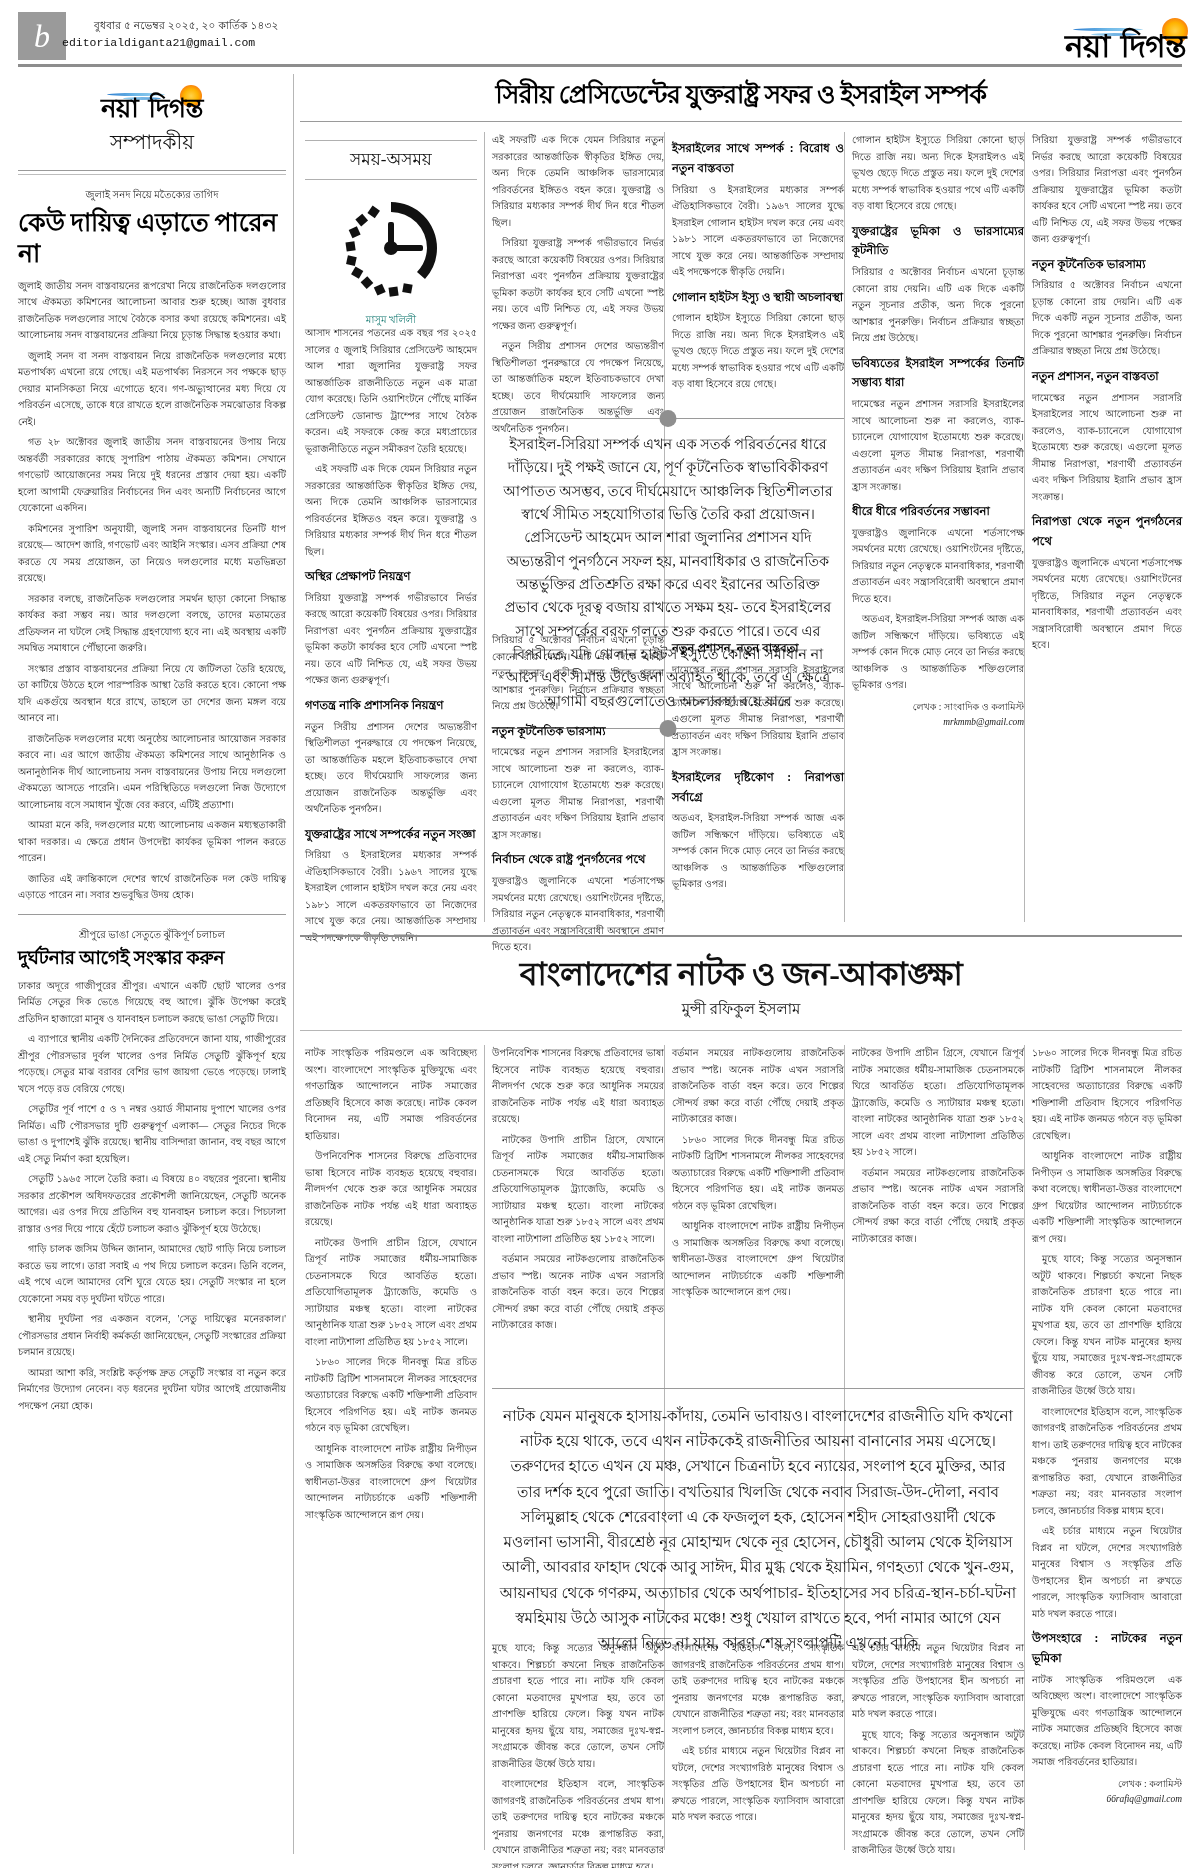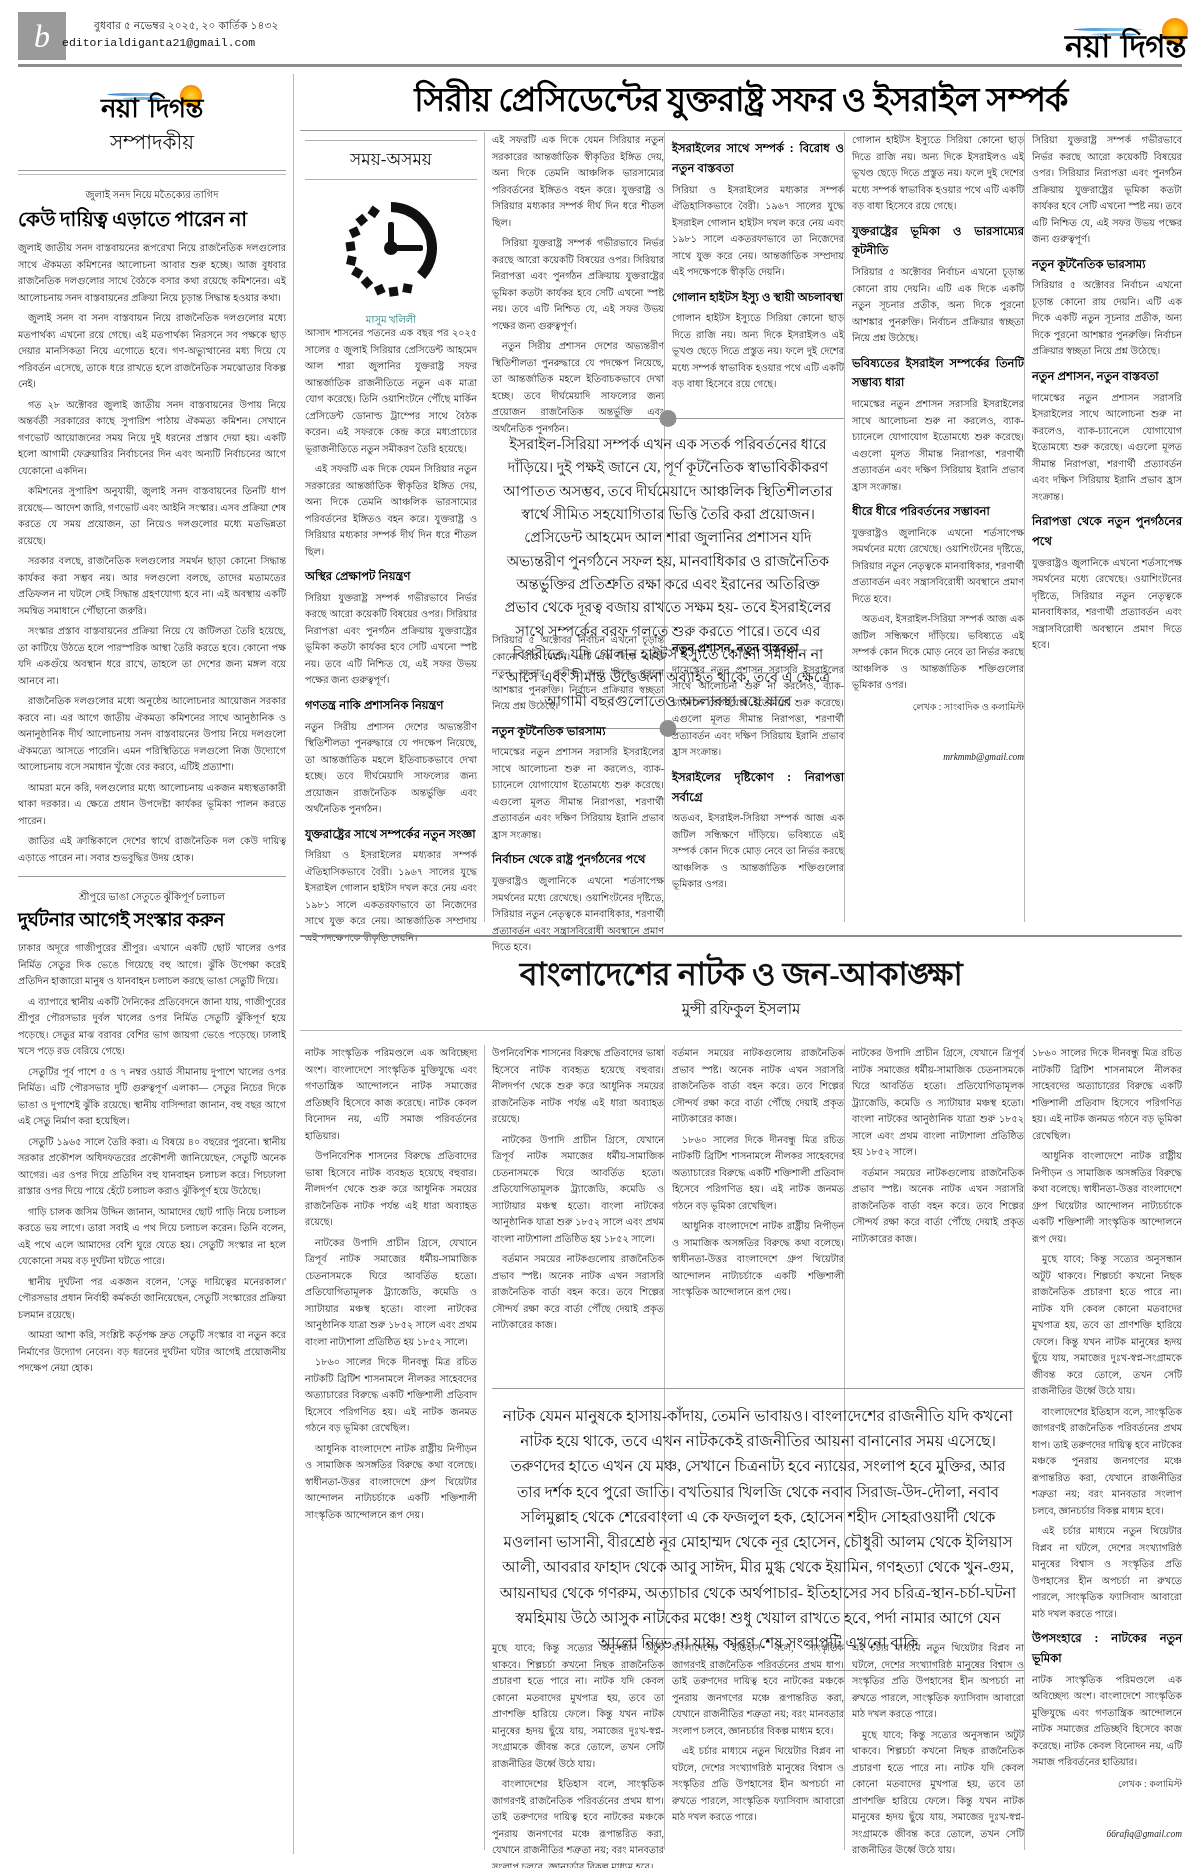--- a/index.html
+++ b/index.html
@@ -48,37 +48,37 @@
   .edi-masthead { text-align:center; padding:14px 0 4px; }
   .edi-kicker {
     text-align:center; font-size:20px; margin-top:2px; color:#111;
     font-family:"Liberation Serif",serif;
   }
   .edi-rule { width:100%; height:1px; background:#9a9a9a; margin:10px 0 0; }
   .edi-rule.thin { background:#bdbdbd; }
 
   .edi-overline { font-size:10px; margin-top:12px; color:#222; text-align:center; }
   .edi-head {
-    font-size:20px; font-weight:bold; line-height:1.25; margin:3px 0 8px;
+    font-size:25px; font-weight:bold; line-height:1.25; margin:3px 0 8px;
     color:#000; letter-spacing:-.2px;
   }
   .edi-head.small { font-size:18.5px; }
 
   
   .bodytext {
     font-size:9.6px; line-height:1.72; text-align:justify; color:#1a1a1a;
     hyphens:auto; word-spacing:.3px;
   }
   .bodytext p { margin-bottom:4px; text-indent:10px; }
   .bodytext p.noind { text-indent:0; }
 
   
   .feature { position:absolute; left:300px; top:74px; width:882px; }
   .feature-head {
-    font-size:33px; font-weight:bold; text-align:center; line-height:1.22;
+    font-size:25px; font-weight:bold; text-align:center; line-height:1.22;
     letter-spacing:-.6px; color:#000; padding:6px 0 10px;
   }
   .feature-rule { width:100%; height:1px; background:#9a9a9a; }
   .somoy-label {
     text-align:center; font-size:17px; padding:5px 0 5px; color:#111;
     border-top:1px solid #b0b0b0; border-bottom:1px solid #b0b0b0;
   }
   .clock-wrap { display:flex; justify-content:center; padding:16px 0 8px; }
   .byline-name { text-align:center; font-size:10px; margin-top:4px; color:#0f766e; }
 
@@ -92,21 +92,21 @@
   }
   .dot {
     position:absolute; width:17px; height:17px; border-radius:50%;
     background:#8f8f8f; left:50%; transform:translateX(-50%);
   }
   .dot.top { top:-9px; } .dot.bot { bottom:-9px; }
 
   .sub-head { font-size:11.5px; font-weight:bold; margin:7px 0 3px; color:#000; }
 
   .author-sig { font-size:9.4px; text-align:right; line-height:1.6; margin-top:6px; }
-  .author-sig .mail { font-style:italic;margin-top:35px; }
+  .author-sig .mail { font-style:italic; }
 
   
   .feature2-head {
     font-size:32px; font-weight:bold; text-align:center; line-height:1.2;
     letter-spacing:-.5px; padding:10px 0 4px;
   }
   .feature2-by { text-align:center; font-size:15px; padding-bottom:8px; }
 
   .colbox { position:absolute; }
   .hr-dark { height:2px; background:#8d8d8d; width:100%; }

